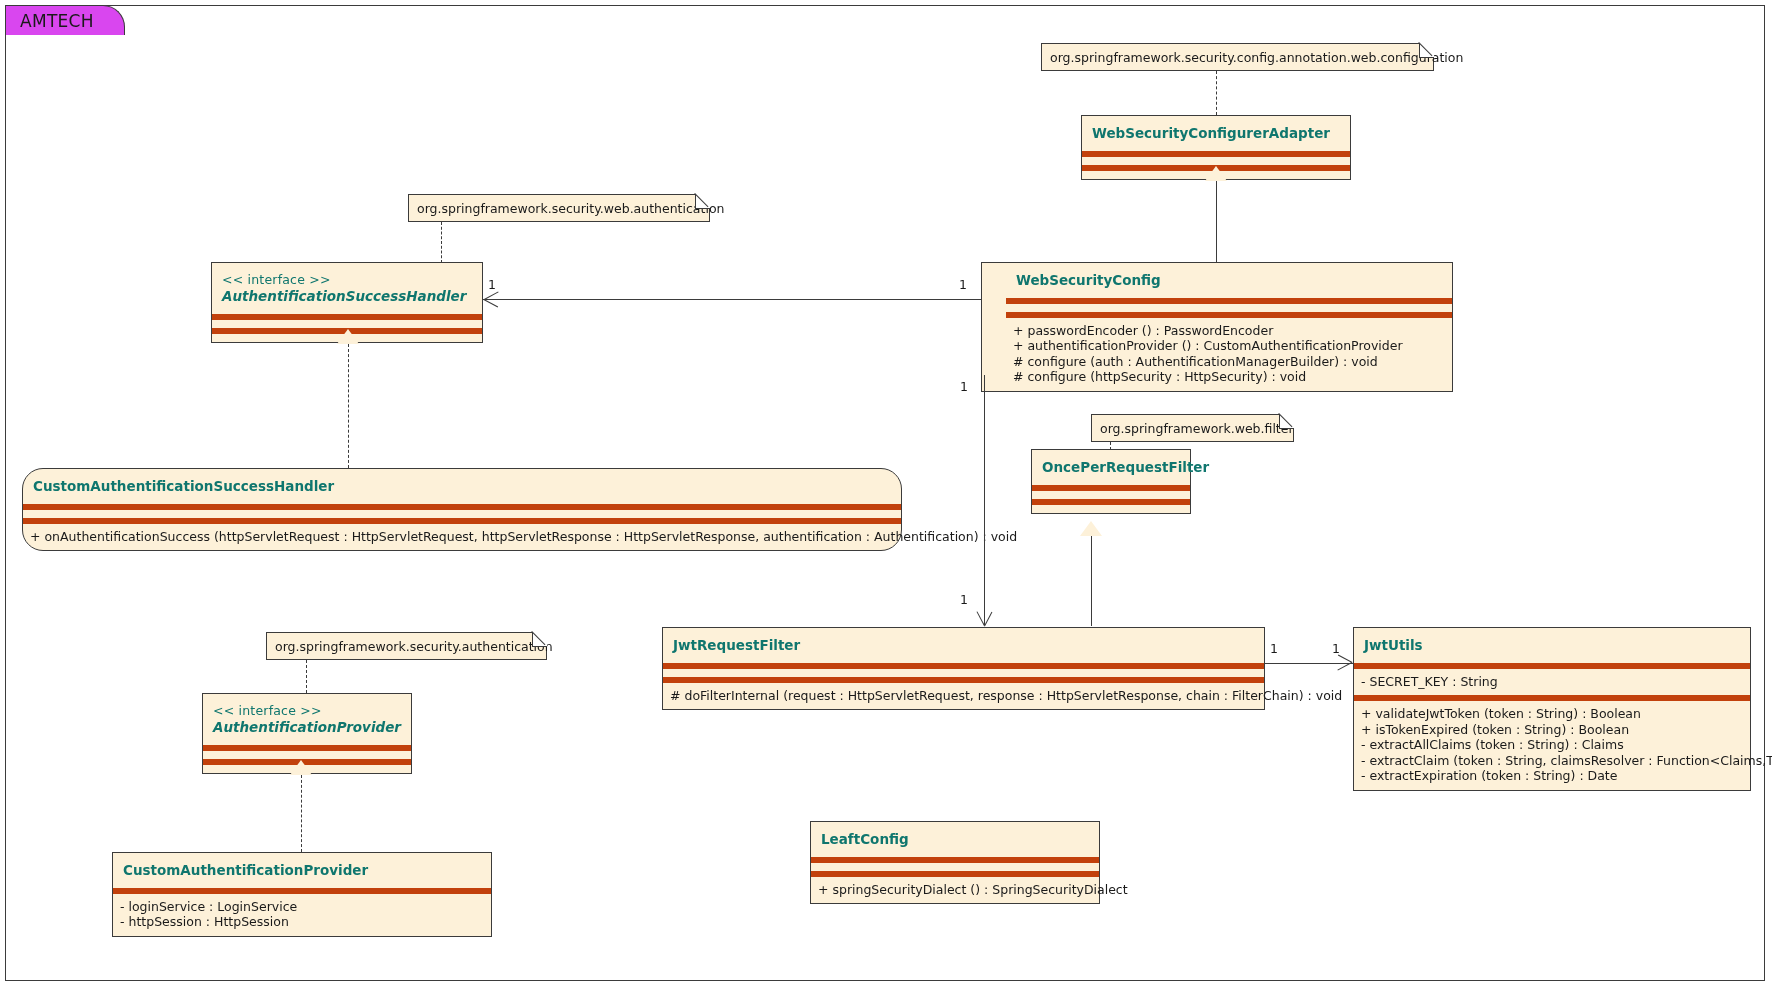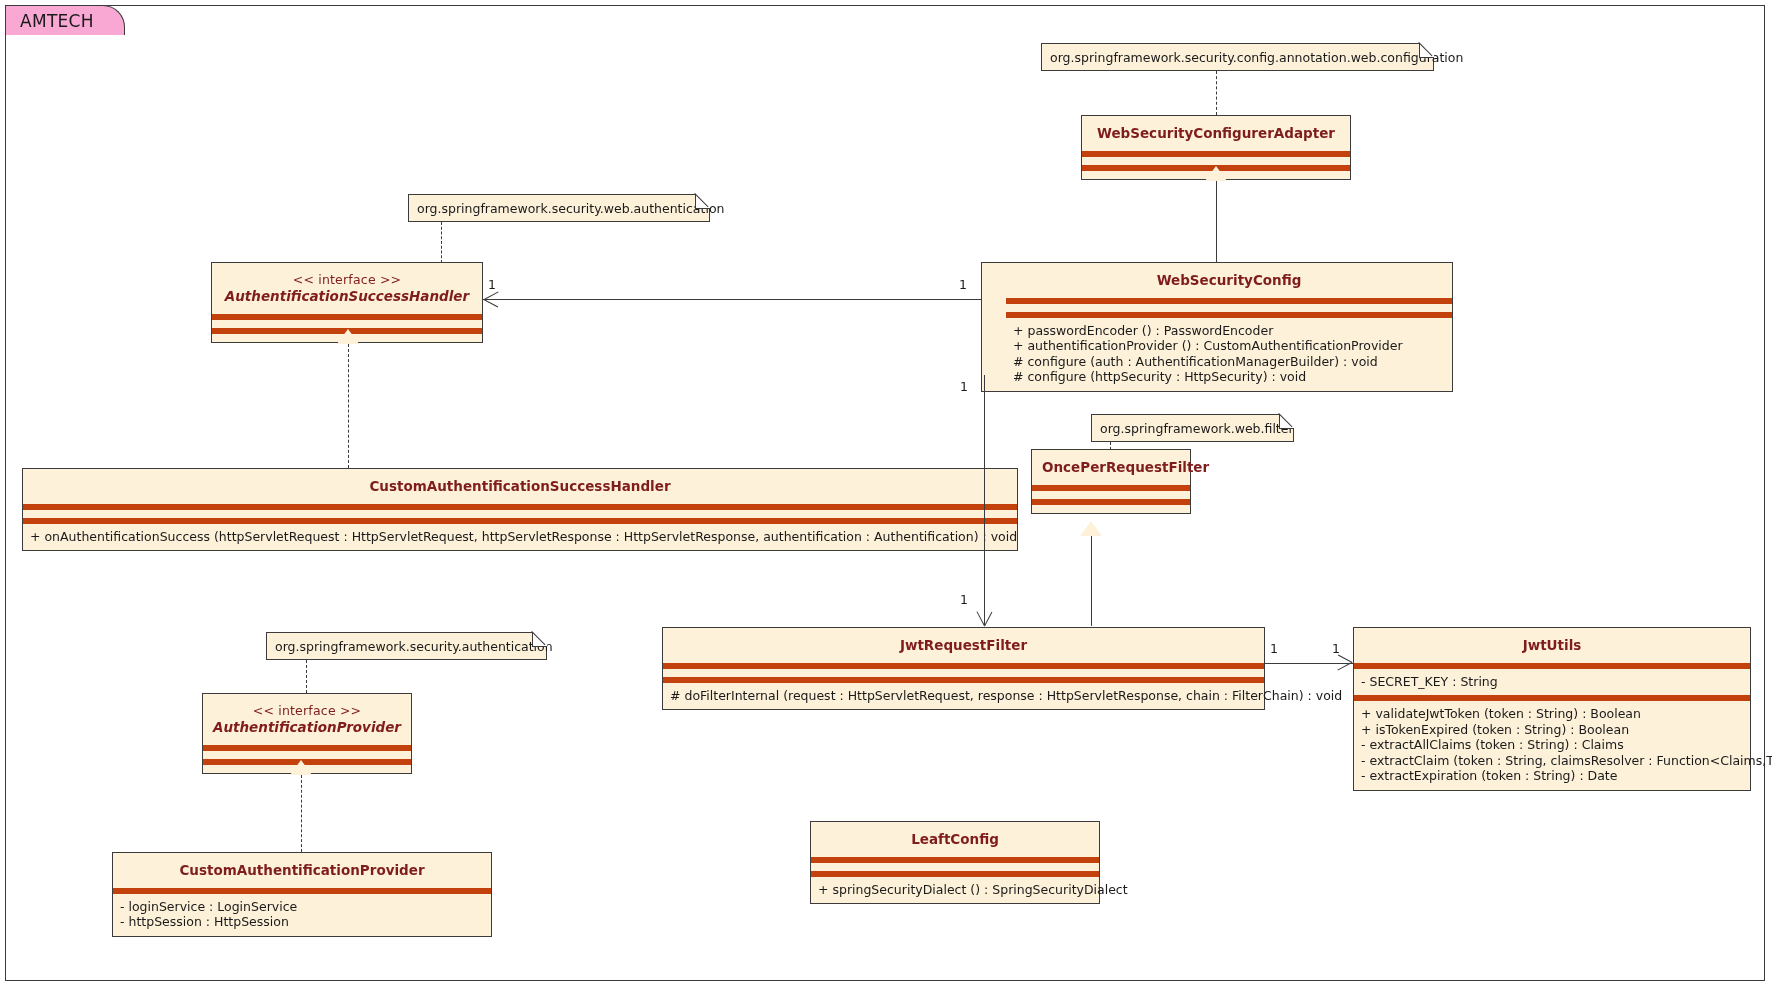--- a/index.html
+++ b/index.html
@@ -29,44 +29,43 @@
     border: 1px solid #3b3b3b;
     box-sizing: border-box;
     background: transparent;
   }
   .pkg-tab {
     position: absolute;
     left: 5px;
     top: 5px;
     height: 30px;
     padding: 0 30px 0 14px;
-    background: #f9a8d4;
+    background: #d946ef;
     border: 1px solid #3b3b3b;
     border-bottom: none;
     border-top-right-radius: 22px;
     box-sizing: border-box;
     display: flex;
     align-items: center;
     font-size: 17px;
     color: #1a1a1a;
     letter-spacing: .3px;
   }
 
   
   .uml {
     position: absolute;
     background: #FDF1D9;
     border: 1px solid #3b3b3b;
     box-sizing: border-box;
   }
   .uml .title {
-    text-align: center;
     font-weight: bold;
     font-size: 13.5px;
-    color: #7f1d1d;
+    color: #0f766e;
     padding: 9px 10px 9px 10px;
     line-height: 1.25;
   }
   .uml .title .stereo {
     display: block;
     font-weight: normal;
     font-size: 12.5px;
     letter-spacing: .2px;
   }
   .uml .title .iname-italic {
@@ -253,21 +252,21 @@
     <span style="transform: rotate(28deg);"></span>
   </div>
   <div class="mult" style="left:488px; top:277px;">1</div>
   <div class="mult" style="left:959px; top:277px;">1</div>
 
   <div class="tri-wrap" style="left:337px; top:329px;">
     <div class="tri-up"></div>
   </div>
   <div class="vdash" style="left:348px; top:344px; height:124px;"></div>
 
-  <div class="uml" style="left:22px; top:468px; width:996px;">
+  <div class="uml" style="left:22px; top:468px; width:880px;border-radius:21px;">
     <div class="title">
       <span>CustomAuthentificationSuccessHandler</span>
     </div>
     <div class="compartment empty"></div>
     <div class="compartment">
       <div class="line">+ onAuthentificationSuccess (httpServletRequest : HttpServletRequest, httpServletResponse : HttpServletResponse, authentification : Authentification) : void</div>
     </div>
   </div>
 
   <div class="uml" style="left:1031px; top:449px; width:160px;">

